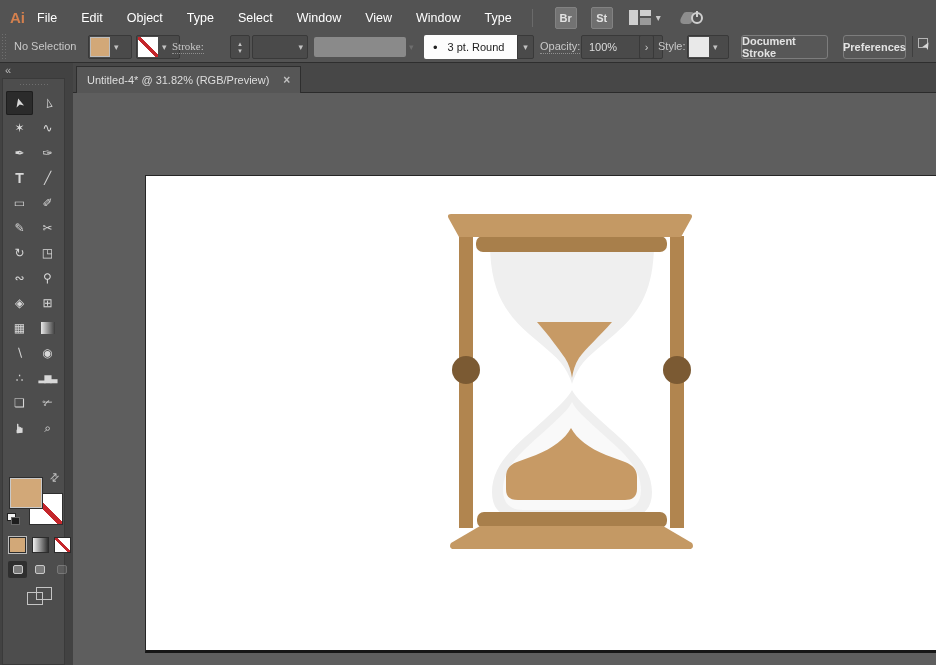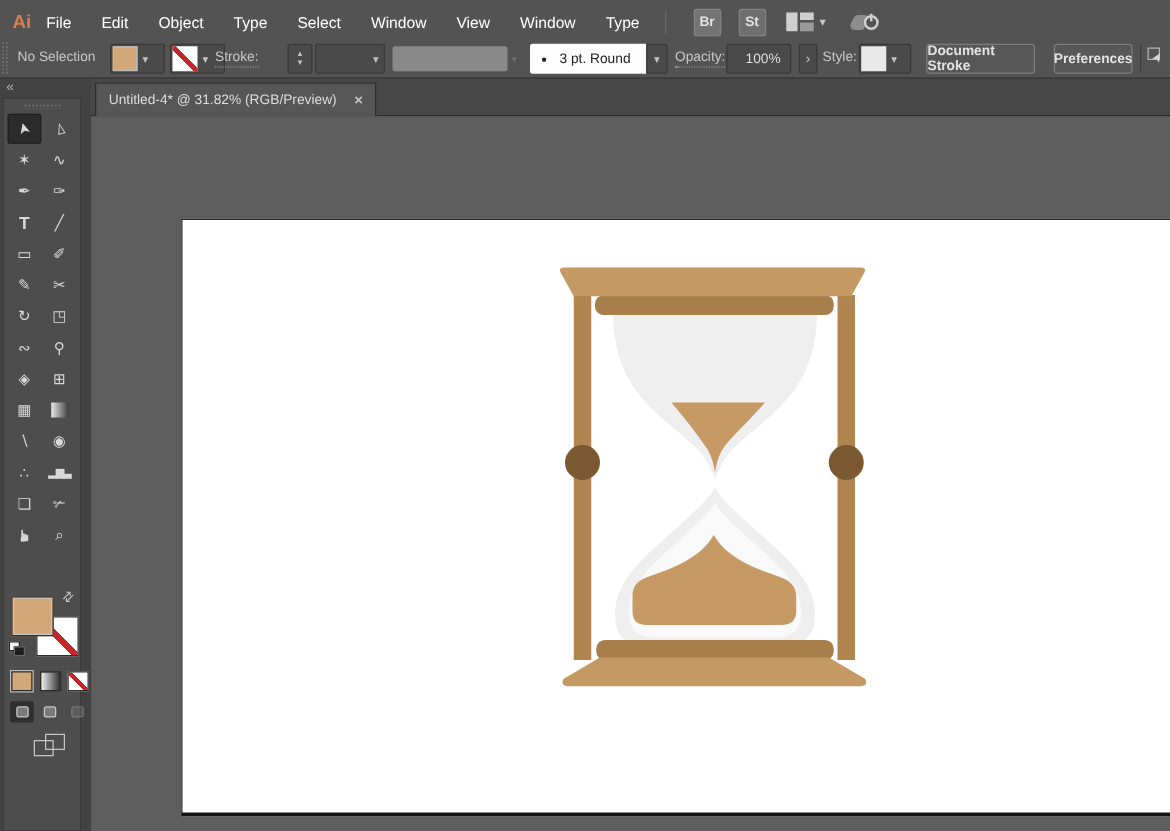--- a/index.html
+++ b/index.html
@@ -40,33 +40,33 @@
   #no-selection { left:14px; }
   .inset { position:absolute; top:5px; height:24px; background:#4a4a4a;
            border:1px solid #393939; border-radius:2px; display:flex; align-items:center; }
   .swatch { width:20px; height:20px; margin-left:1px; }
   .sw-fill { background:#d2a878; box-shadow:inset 0 0 0 1px #bdbdbd; }
   .sw-none { background:#fff linear-gradient(45deg, transparent 43%, #c4262b 43%, #c4262b 57%, transparent 57%); }
   .sw-style { background:#e9e9e9; }
   .dd-chev { color:#c2c2c2; font-size:9px; padding:0 4px; }
   #fill-group { left:88px; width:44px; }
   #stroke-none-group { left:136px; width:44px; }
-  #stroke-label { left:172px; }
+  #stroke-label { left:172px;font-family:Liberation Serif, serif; }
   #stroke-stepper { left:230px; width:20px; flex-direction:column; justify-content:center; }
   #stroke-stepper span { color:#c6c6c6; font-size:7px; line-height:7px; text-align:center; width:100%; }
   #stroke-size-dd { left:252px; width:56px; justify-content:flex-end; }
   #varwidth-field { position:absolute; left:314px; top:7px; width:92px; height:20px;
                     background:#8a8a8a; border-radius:2px; }
   #varwidth-chev { position:absolute; left:409px; top:12px; color:#6e6e6e; font-size:9px; }
   #brush-field { position:absolute; left:424px; top:5px; width:93px; height:24px; background:#fdfdfd;
                  border-radius:2px 0 0 2px; color:#222; font-size:11px; display:flex; align-items:center; }
   #brush-field .dot { font-size:13px; margin:0 10px 0 9px; }
   #brush-chev-btn { left:517px; width:17px; justify-content:center; border-radius:0 2px 2px 0; }
   #opacity-label { left:540px; }
-  #opacity-field { left:581px; width:52px; color:#ddd; font-size:11px; padding-left:7px;justify-content:center; }
+  #opacity-field { left:581px; width:82px; color:#ddd; font-size:11px; padding-left:7px; }
   #opacity-arrow-btn { left:639px; width:15px; justify-content:center; color:#ccc; font-size:11px; }
   #style-label { left:658px; }
   #style-group { left:687px; width:42px; }
   .cb-btn { position:absolute; top:5px; height:24px; background:#575757; border:1px solid #7d7d7d;
             border-radius:3px; color:#e3e3e3; font-size:11px; font-weight:bold;
             display:flex; align-items:center; justify-content:center; }
   #doc-setup-btn { left:741px; width:87px; }
   #prefs-btn { left:843px; width:63px; }
   #cb-divider { position:absolute; left:912px; top:6px; width:1px; height:21px; background:#3f3f3f; }
   #panel-flyout-icon { position:absolute; left:918px; top:8px; width:16px; height:16px; }

